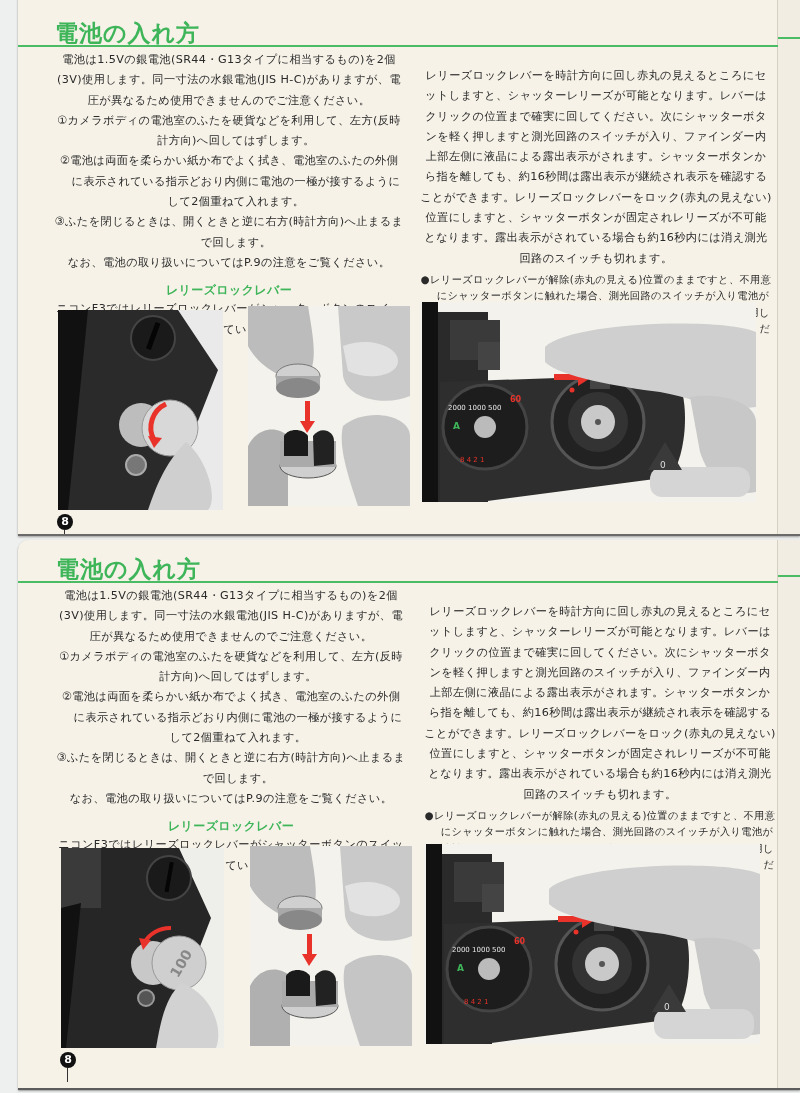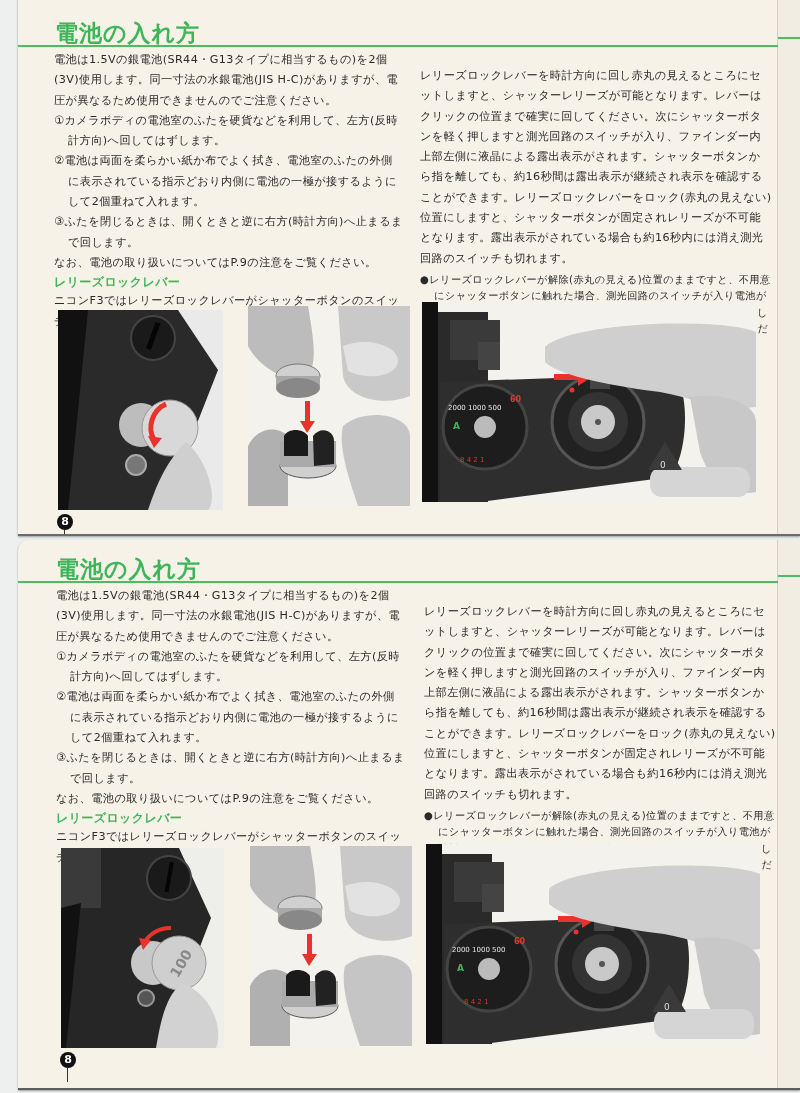--- a/index.html
+++ b/index.html
@@ -26,24 +26,24 @@
     font-size: 23px; font-weight: bold; color: #3fb55a; letter-spacing: 1px;
   }
   .page.bottom .title { top: 14px; left: 38px; }
   .rule {
     position: absolute; left: 0; right: 22px; height: 2px; background: #4cbc64;
   }
   .rule-right {
     position: absolute; right: 0; width: 22px; height: 2px; background: #4cbc64;
   }
   .col {
-    position: absolute; font-size: 11.2px; line-height: 20.3px; letter-spacing: 0.4px;
+    position: absolute; font-size: 11.2px; line-height: 20.3px; letter-spacing: 0.4px; text-align: center;
   }
   .col p { margin: 0; }
-  .col .sub { color: #3fb55a; font-weight: bold; font-size: 12px; margin-top: 0; line-height: 18px; }
+  .col .sub { color: #3fb55a; font-weight: bold; font-size: 12px; margin-top: 8px; line-height: 18px; }
   .col.right { font-size: 11.2px; margin-top: 16px; }
   .col .note { font-size: 10.2px; line-height: 16.5px; padding-left: 14px; text-indent: -14px; margin-top: 3px; }
   .photo {
     position: absolute; background: #1c1c1c; overflow: hidden;
   }
   .photo.light { background: #e9e9e6; }
   .pagenum {
     position: absolute; width: 16px; height: 16px; border-radius: 50%;
     background: #111; color: #fff; font-size: 11px; font-weight: bold;
     text-align: center; line-height: 16px;

